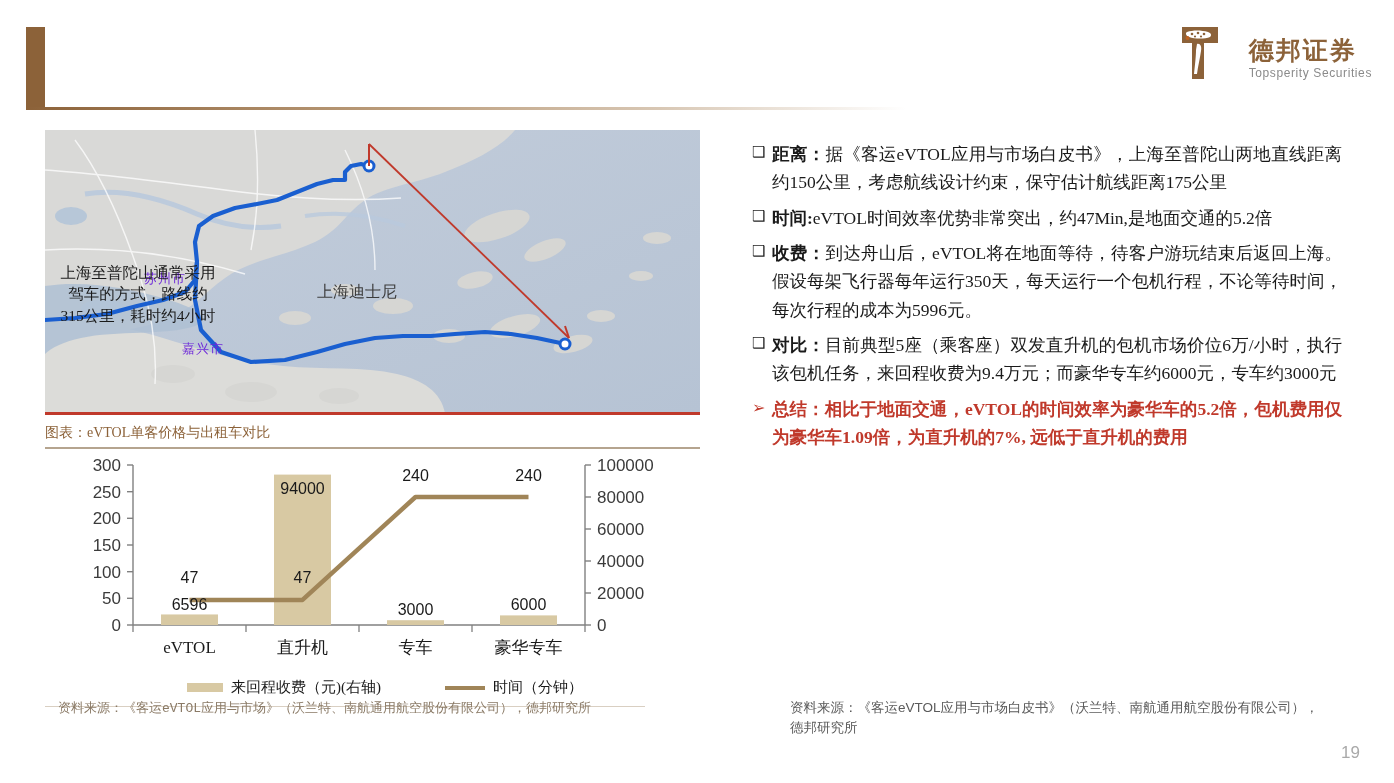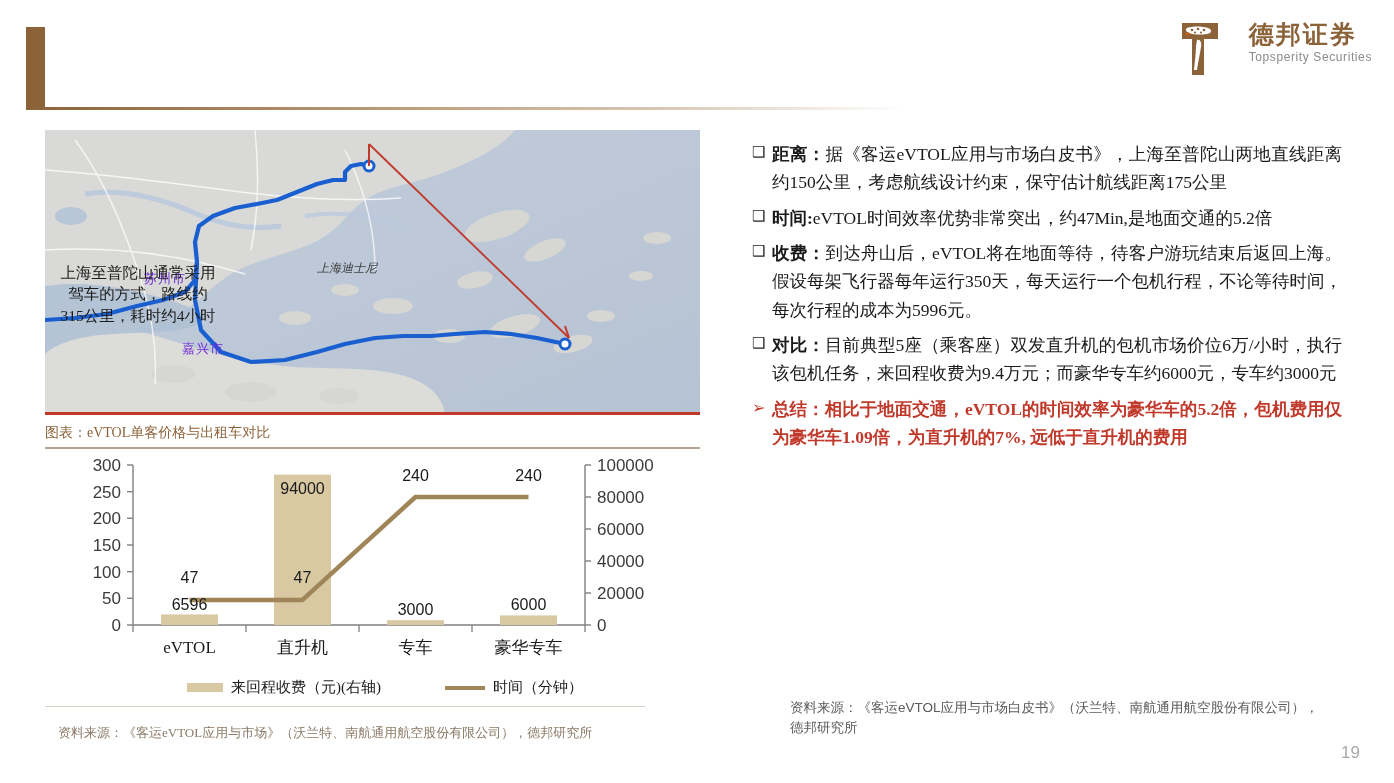--- a/index.html
+++ b/index.html
@@ -20,21 +20,21 @@
     position:absolute;left:58px;top:40px;
     font-size:34px;font-weight:bold;color:#8c6239;
     letter-spacing:1px;white-space:nowrap;
     font-family:"Liberation Serif", serif;
   }
   #title-rule{
     position:absolute;left:26px;top:107px;width:880px;height:3px;
     background:linear-gradient(to right,#8c6239 0%,#b99a78 40%,#d8c7b4 72%,#ffffff 100%);
   }
   
-  #logo{position:absolute;right:22px;top:22px;height:58px;display:flex;align-items:flex-start;gap:12px;}
+  #logo{position:absolute;right:22px;top:22px;height:58px;display:flex;align-items:flex-end;gap:12px;}
   #logo-mark{position:relative;width:60px;height:54px;}
   #logo-text{display:flex;flex-direction:column;justify-content:center;}
   #logo-cn{font-size:25px;font-weight:bold;color:#8c6239;letter-spacing:2px;line-height:1.05;
     font-family:"Liberation Serif", serif;}
   #logo-en{font-size:12px;color:#8a8a8a;letter-spacing:0.6px;margin-top:2px;
     font-family:"Liberation Sans", sans-serif;}
   
   #map-panel{
     position:absolute;left:45px;top:130px;width:655px;height:283px;
     overflow:hidden;
@@ -58,23 +58,23 @@
   }
   #chart-caption-rule{height:2px;background:#b5a48f;}
   #chart-panel{position:absolute;left:45px;top:455px;width:660px;height:255px;}
   #chart-svg{display:block;}
   .ax-label{font-family:"Liberation Sans", sans-serif;font-size:17px;fill:#3b3b3b;}
   .cat-label{font-family:"Liberation Serif", serif;font-size:17px;fill:#1a1a1a;}
   .dlabel{font-family:"Liberation Sans", sans-serif;font-size:16px;fill:#1a1a1a;}
   .legend-label{font-family:"Liberation Serif", serif;font-size:15px;fill:#1a1a1a;}
   #left-source-rule{position:absolute;left:45px;top:706px;width:600px;height:1px;background:#d9cfc2;}
   #left-source{
-    position:absolute;left:58px;top:724px;width:620px;
+    position:absolute;left:58px;top:700px;width:620px;
     font-size:13px;color:#8a7a66;line-height:1.45;
-    font-family:Liberation Serif, serif;
+    font-family:Liberation Mono, monospace;
   }
   
   #bullets{position:absolute;left:752px;top:140px;width:590px;}
   .bullet{display:flex;align-items:flex-start;margin-bottom:7px;}
   .bullet-marker{
     flex:0 0 auto;width:20px;font-size:15px;line-height:1.62;color:#1a1a1a;
     font-family:"Liberation Sans", sans-serif;
   }
   .bullet-body{
     flex:1 1 auto;font-size:17.5px;line-height:1.62;color:#1a1a1a;
@@ -188,21 +188,21 @@
 
     <circle cx="324" cy="36" r="5" fill="#ffffff" stroke="#1a5fd0" stroke-width="3"></circle>
 
     <circle cx="520" cy="214" r="5" fill="#ffffff" stroke="#1a5fd0" stroke-width="3"></circle>
 
     <polyline points="324,14 324,36" fill="none" stroke="#c0392b" stroke-width="2"></polyline>
     <polyline points="324,14 524,208" fill="none" stroke="#c0392b" stroke-width="1.8"></polyline>
     <polyline points="520,196 524,208" fill="none" stroke="#c0392b" stroke-width="2"></polyline>
   </svg>
 
-  <div class="map-label" style="left:272px;top:130px;font-size:12px;color:#3c3c3c;font-style:italic;">上海迪士尼</div>
+  <div class="map-label" style="left:272px;top:152px;font-size:16px;color:#3c3c3c;">上海迪士尼</div>
 
   <div class="map-label faint" style="left:99px;top:140px;font-size:13px;">苏州市</div>
   <div class="map-label faint" style="left:137px;top:210px;font-size:13px;">嘉兴市</div>
 </div>
 <div id="map-callout">上海至普陀山通常采用驾车的方式，路线约315公里，耗时约4小时</div>
 <div id="map-underline"></div>
 
 <div id="chart-caption-wrap">
   <div id="chart-caption">图表：eVTOL单客价格与出租车对比</div>
   <div id="chart-caption-rule"></div>

